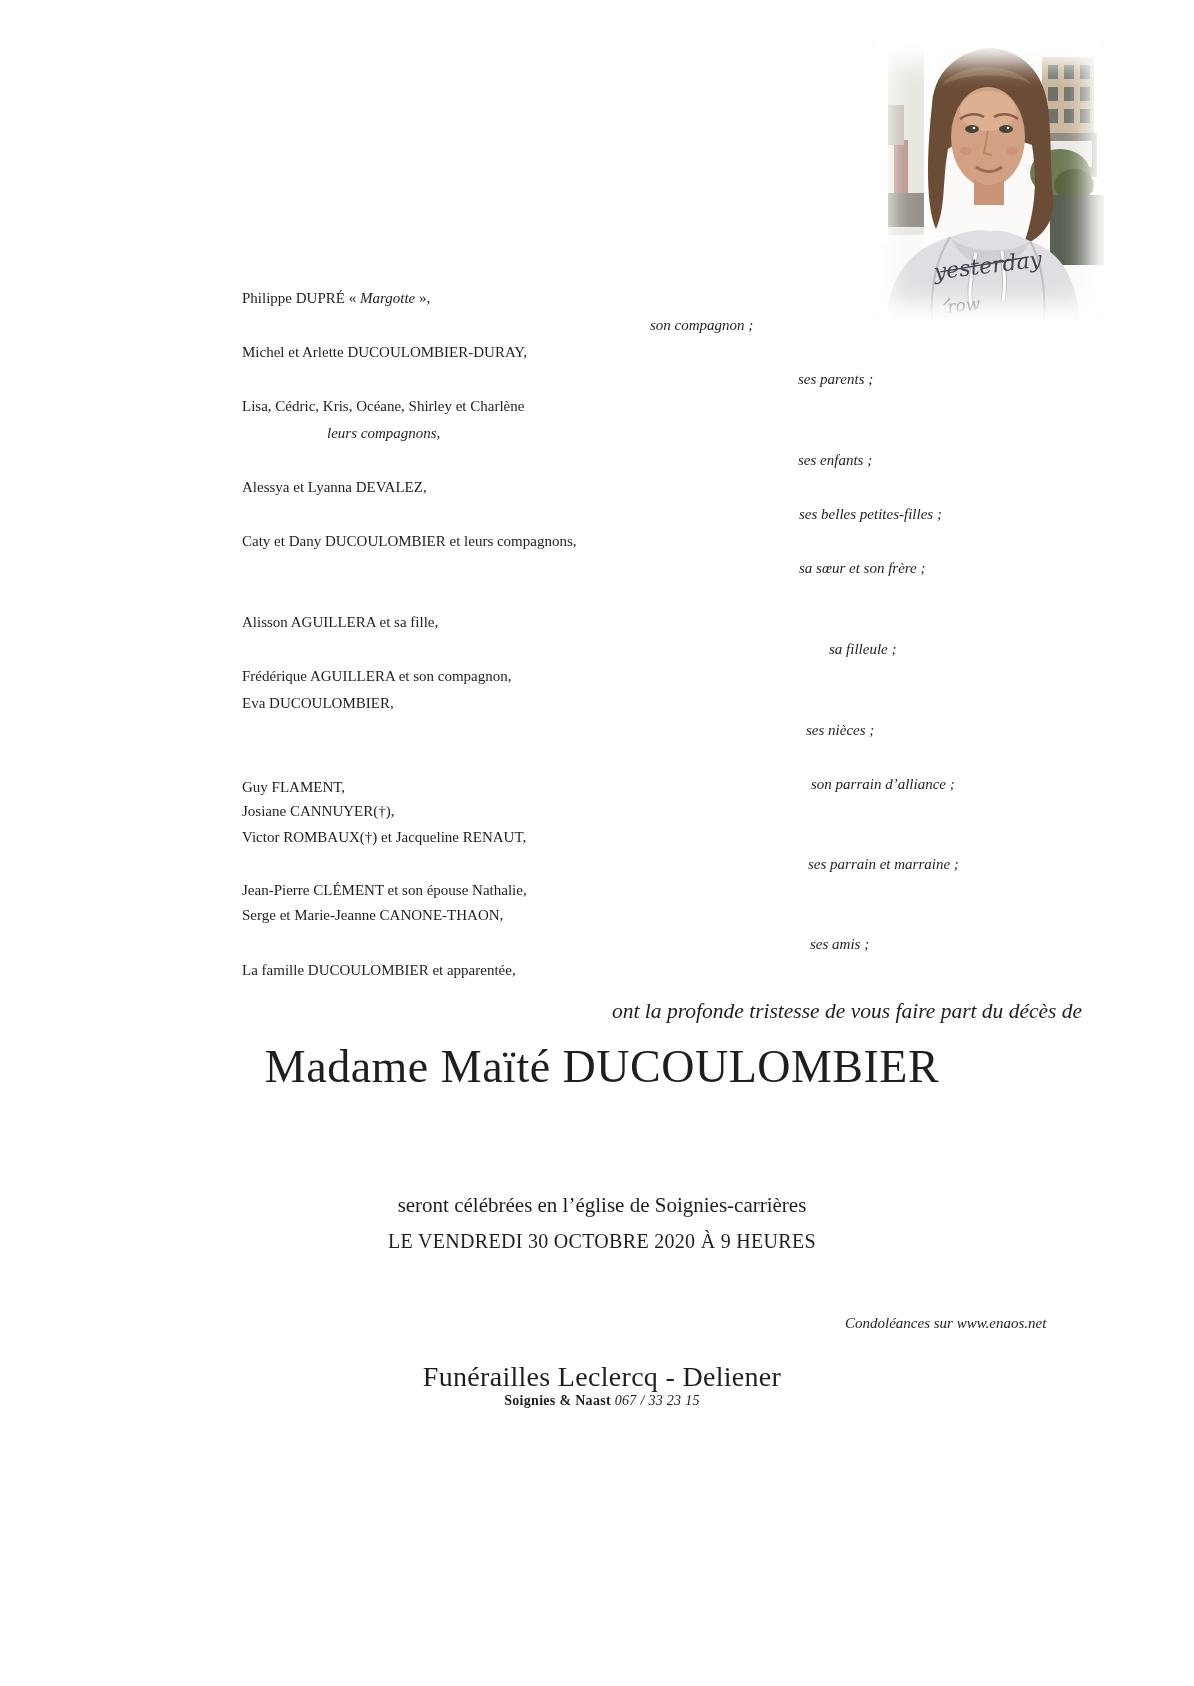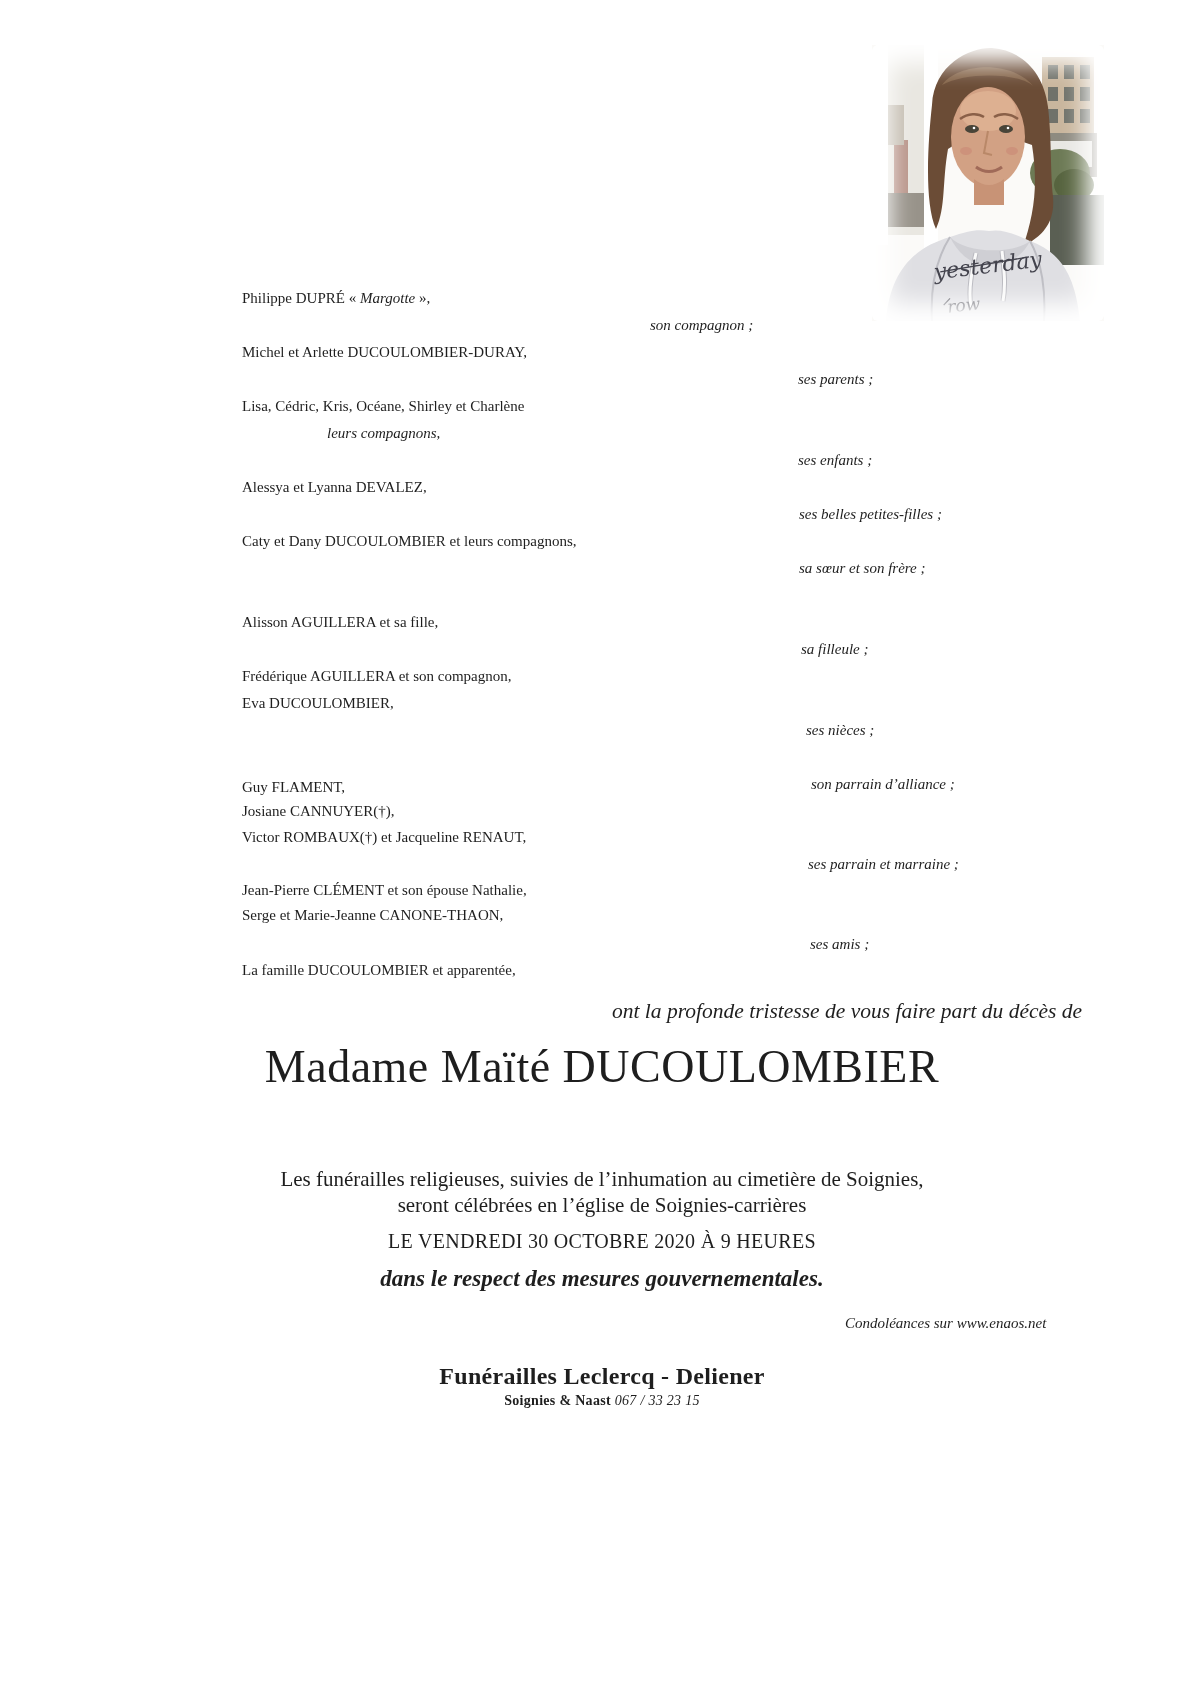--- a/index.html
+++ b/index.html
@@ -12,21 +12,21 @@
     color:#1e1e1e;
     overflow:hidden;
   }
   .ln{position:absolute;font-size:15px;line-height:27px;white-space:pre;}
   .rel{font-style:italic;}
   .it{font-style:italic;}
   .ctr{position:absolute;left:10px;width:1184px;text-align:center;white-space:pre;font-size:21px;line-height:27px;}
   .title{font-size:46px;line-height:52px;letter-spacing:.5px;}
   .datebold{font-size:20px;font-weight:400;letter-spacing:.3px;}
   .measures{font-size:23px;font-weight:700;font-style:italic;}
-  .fhname{font-size:24px;font-weight:700;letter-spacing:.3px;}
+  .fhname{font-size:28px;font-weight:400;letter-spacing:.3px;}
   .fhcontact{font-size:14px;font-weight:700;letter-spacing:.3px;}
   .fhphone{font-weight:400;font-style:italic;}
   .photo{
     position:absolute;left:872px;top:45px;width:232px;height:276px;
     border-radius:6px;
   }
   .photo svg{display:block;}
   .vignette{
     position:absolute;inset:0;border-radius:6px;
     box-shadow:inset 0 0 24px 18px #ffffff;
@@ -115,41 +115,39 @@
   <div class="ln" style="top:339px;left:242px;">Michel et Arlette DUCOULOMBIER-DURAY,</div>
   <div class="ln rel" style="top:366px;left:798px;">ses parents ;</div>
   <div class="ln" style="top:393px;left:242px;">Lisa, Cédric, Kris, Océane, Shirley et Charlène</div>
   <div class="ln rel" style="top:420px;left:327px;">leurs compagnons,</div>
   <div class="ln rel" style="top:447px;left:798px;">ses enfants ;</div>
   <div class="ln" style="top:474px;left:242px;">Alessya et Lyanna DEVALEZ,</div>
   <div class="ln rel" style="top:501px;left:799px;">ses belles petites-filles ;</div>
   <div class="ln" style="top:528px;left:242px;">Caty et Dany DUCOULOMBIER et leurs compagnons,</div>
   <div class="ln rel" style="top:555px;left:799px;">sa sœur et son frère ;</div>
   <div class="ln" style="top:609px;left:242px;">Alisson AGUILLERA et sa fille,</div>
-  <div class="ln rel" style="top:636px;left:801px;text-align:center;">sa filleule ;</div>
+  <div class="ln rel" style="top:636px;left:829px;text-align:center;">sa filleule ;</div>
   <div class="ln" style="top:663px;left:242px;">Frédérique AGUILLERA et son compagnon,</div>
   <div class="ln" style="top:690px;left:242px;">Eva DUCOULOMBIER,</div>
   <div class="ln rel" style="top:717px;left:806px;">ses nièces ;</div>
   <div class="ln" style="top:744px;left:242px;margin-top:30px;">Guy FLAMENT,</div>
   <div class="ln rel" style="top:771px;left:811px;">son parrain d’alliance ;</div>
   <div class="ln" style="top:798px;left:242px;">Josiane CANNUYER(†),</div>
   <div class="ln" style="top:824px;left:242px;">Victor ROMBAUX(†) et Jacqueline RENAUT,</div>
   <div class="ln rel" style="top:851px;left:808px;">ses parrain et marraine ;</div>
   <div class="ln" style="top:877px;left:242px;">Jean-Pierre CLÉMENT et son épouse Nathalie,</div>
   <div class="ln" style="top:902px;left:242px;">Serge et Marie-Jeanne CANONE-THAON,</div>
   <div class="ln rel" style="top:931px;left:810px;">ses amis ;</div>
   <div class="ln" style="top:957px;left:242px;">La famille DUCOULOMBIER et apparentée,</div>
 
   <div class="ln rel" style="top:998px;left:612px;font-size:21.5px;">ont la profonde tristesse de vous faire part du décès de</div>
 
   <div class="ctr title" style="top:1041px;">Madame Maïté DUCOULOMBIER</div>
 
-  <div class="ctr" style="top:1166px;">Les funérailles religieuses, suivies de l’inhumation au cimetière de Soignies,</div>
   <div class="ctr" style="top:1192px;">seront célébrées en l’église de Soignies-carrières</div>
   <div class="ctr datebold" style="top:1228px;">LE VENDREDI 30 OCTOBRE 2020 À 9 HEURES</div>
-  <div class="ctr measures" style="top:1265px;">dans le respect des mesures gouvernementales.</div>
 
   <div class="ln rel" style="top:1310px;left:845px;">Condoléances sur www.enaos.net</div>
 
   <div class="ctr fhname" style="top:1363px;">Funérailles Leclercq - Deliener</div>
   <div class="ctr fhcontact" style="top:1387px;"><span>Soignies &amp; Naast </span><span class="fhphone">067 / 33 23 15</span></div>
 
 </div>
 
 </body></html>

